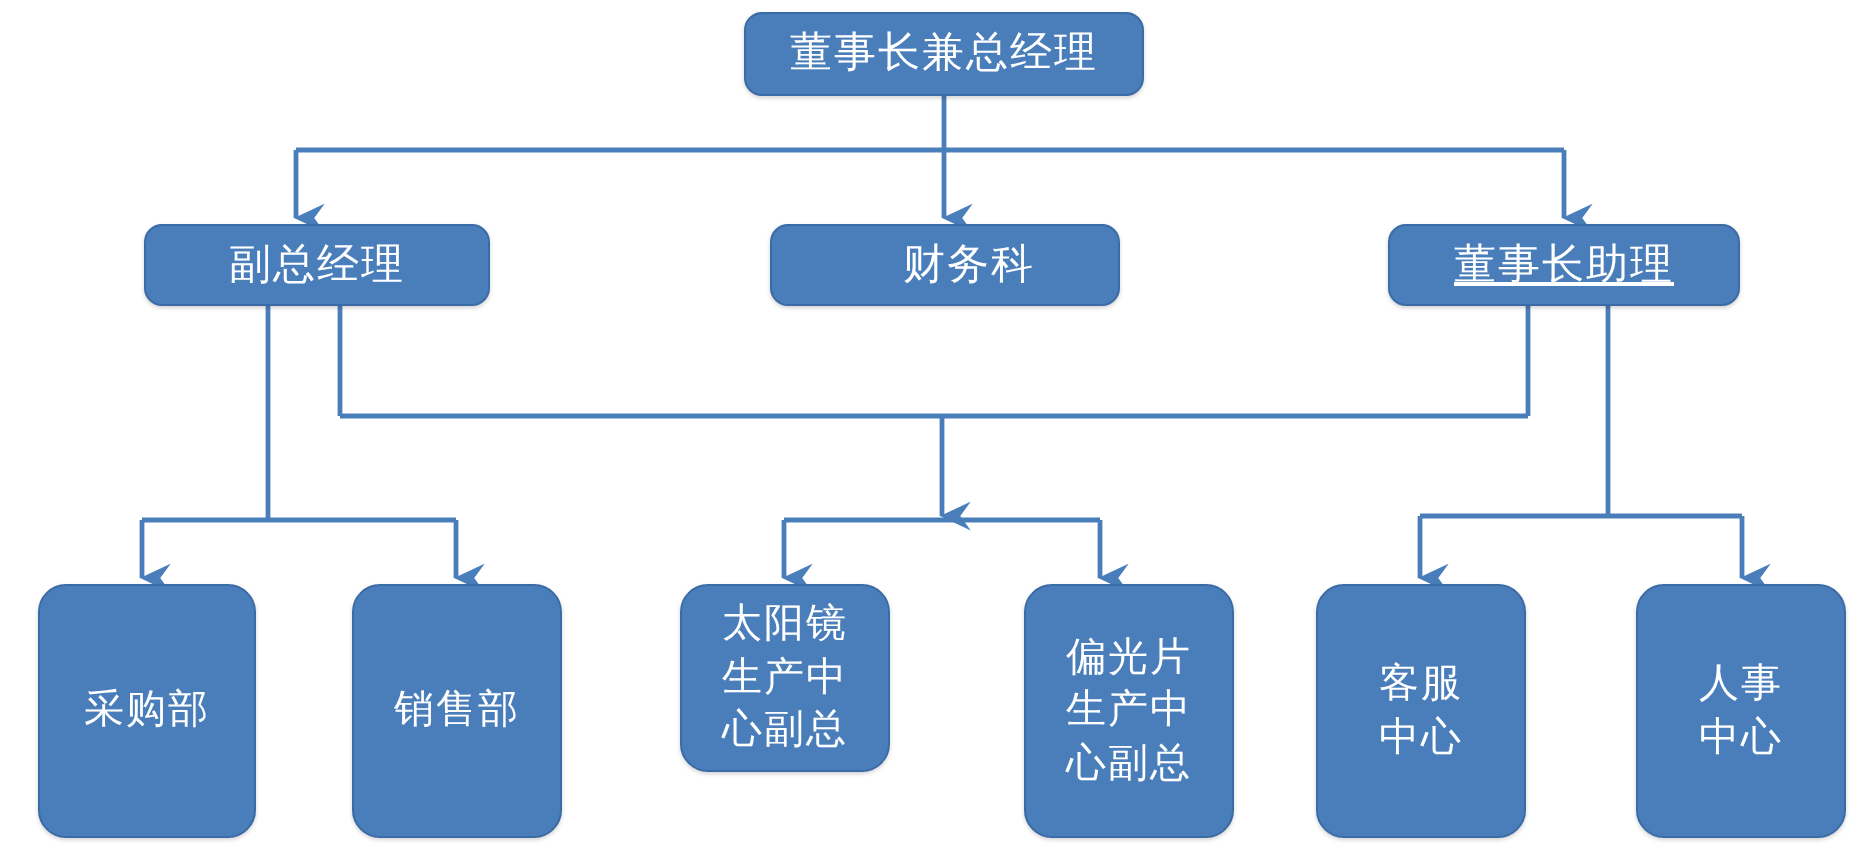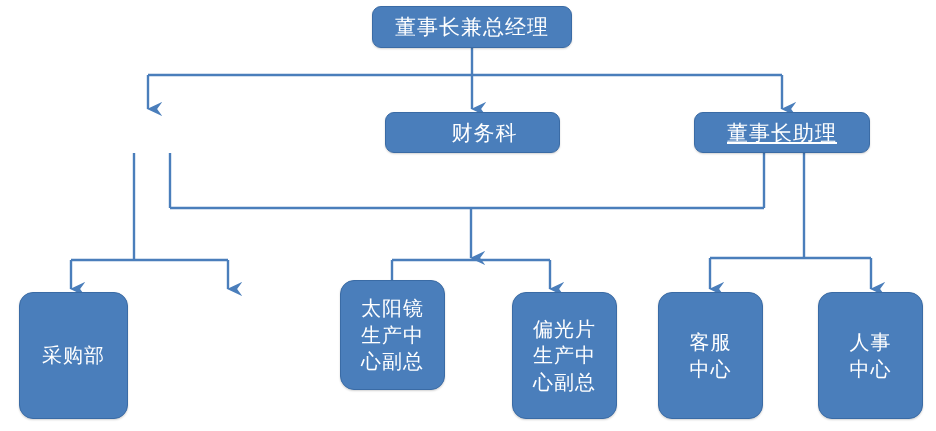--- a/index.html
+++ b/index.html
@@ -96,35 +96,41 @@
       <path d="M710,258 L871,258"></path>
       <path d="M710,258 L710,289" marker-end="url(#arrowhead)"></path>
       <path d="M871,258 L871,289" marker-end="url(#arrowhead)"></path>
     </g>
   </svg>
 
   <div class="node rank-top" style="left:372px; top:6px; width:200px; height:42px;">
     <span class="node-label">董事长兼总经理</span>
   </div>
 
+  <div class="node rank-mid" style="left:72px; top:112px; width:173px; height:41px;">
+    <span class="node-label">副总经理</span>
+  </div>
 
   <div class="node rank-mid" style="left:385px; top:112px; width:175px; height:41px;padding-left:24px;">
     <span class="node-label">财务科</span>
   </div>
 
   <div class="node rank-mid" style="left:694px; top:112px; width:176px; height:41px;text-decoration:underline;">
     <span class="node-label">董事长助理</span>
   </div>
 
   <div class="node rank-leaf" style="left:19px; top:292px; width:109px; height:127px;">
     <span class="node-label">采购部</span>
   </div>
 
+  <div class="node rank-leaf" style="left:176px; top:292px; width:105px; height:127px;">
+    <span class="node-label">销售部</span>
+  </div>
 
-  <div class="node rank-leaf" style="left:340px; top:280px; width:105px; height:110px;">
+  <div class="node rank-leaf" style="left:340px; top:292px; width:105px; height:94px;">
     <span class="node-label">太阳镜
 生产中
 心副总</span>
   </div>
 
   <div class="node rank-leaf" style="left:512px; top:292px; width:105px; height:127px;">
     <span class="node-label">偏光片
 生产中
 心副总</span>
   </div>

